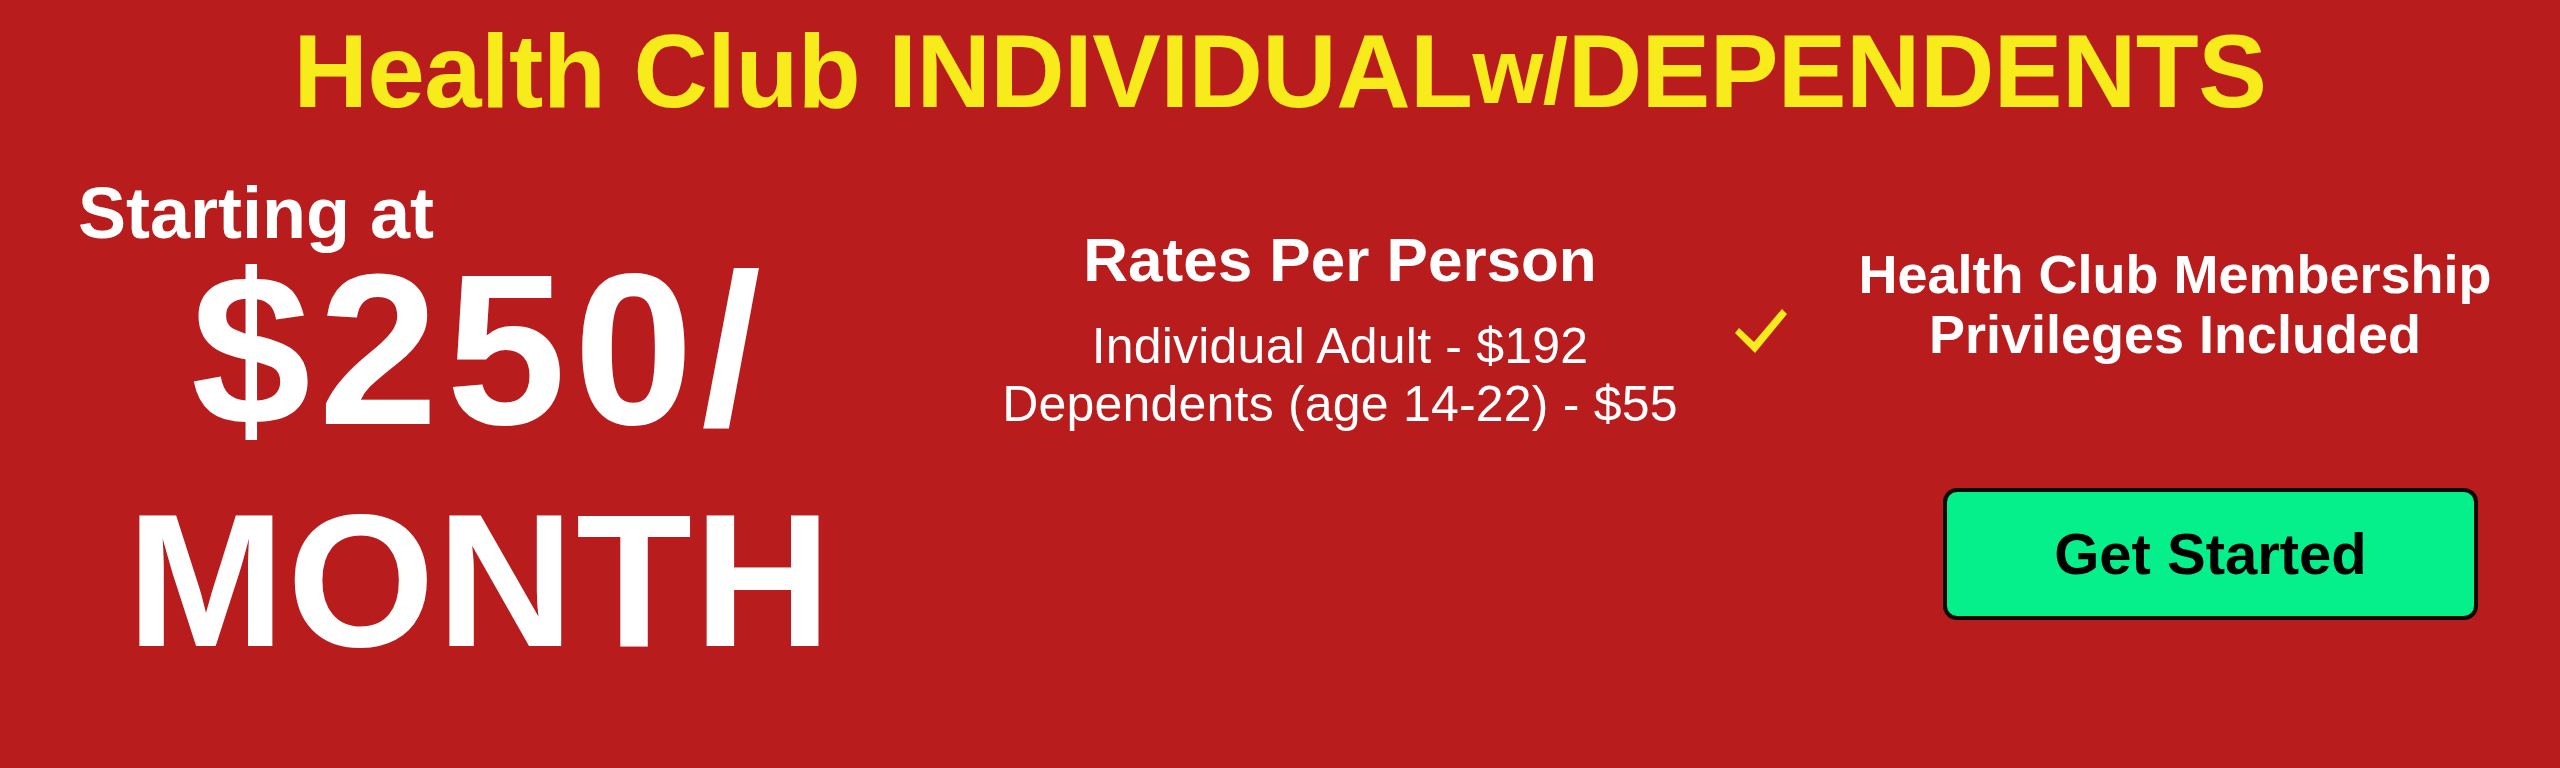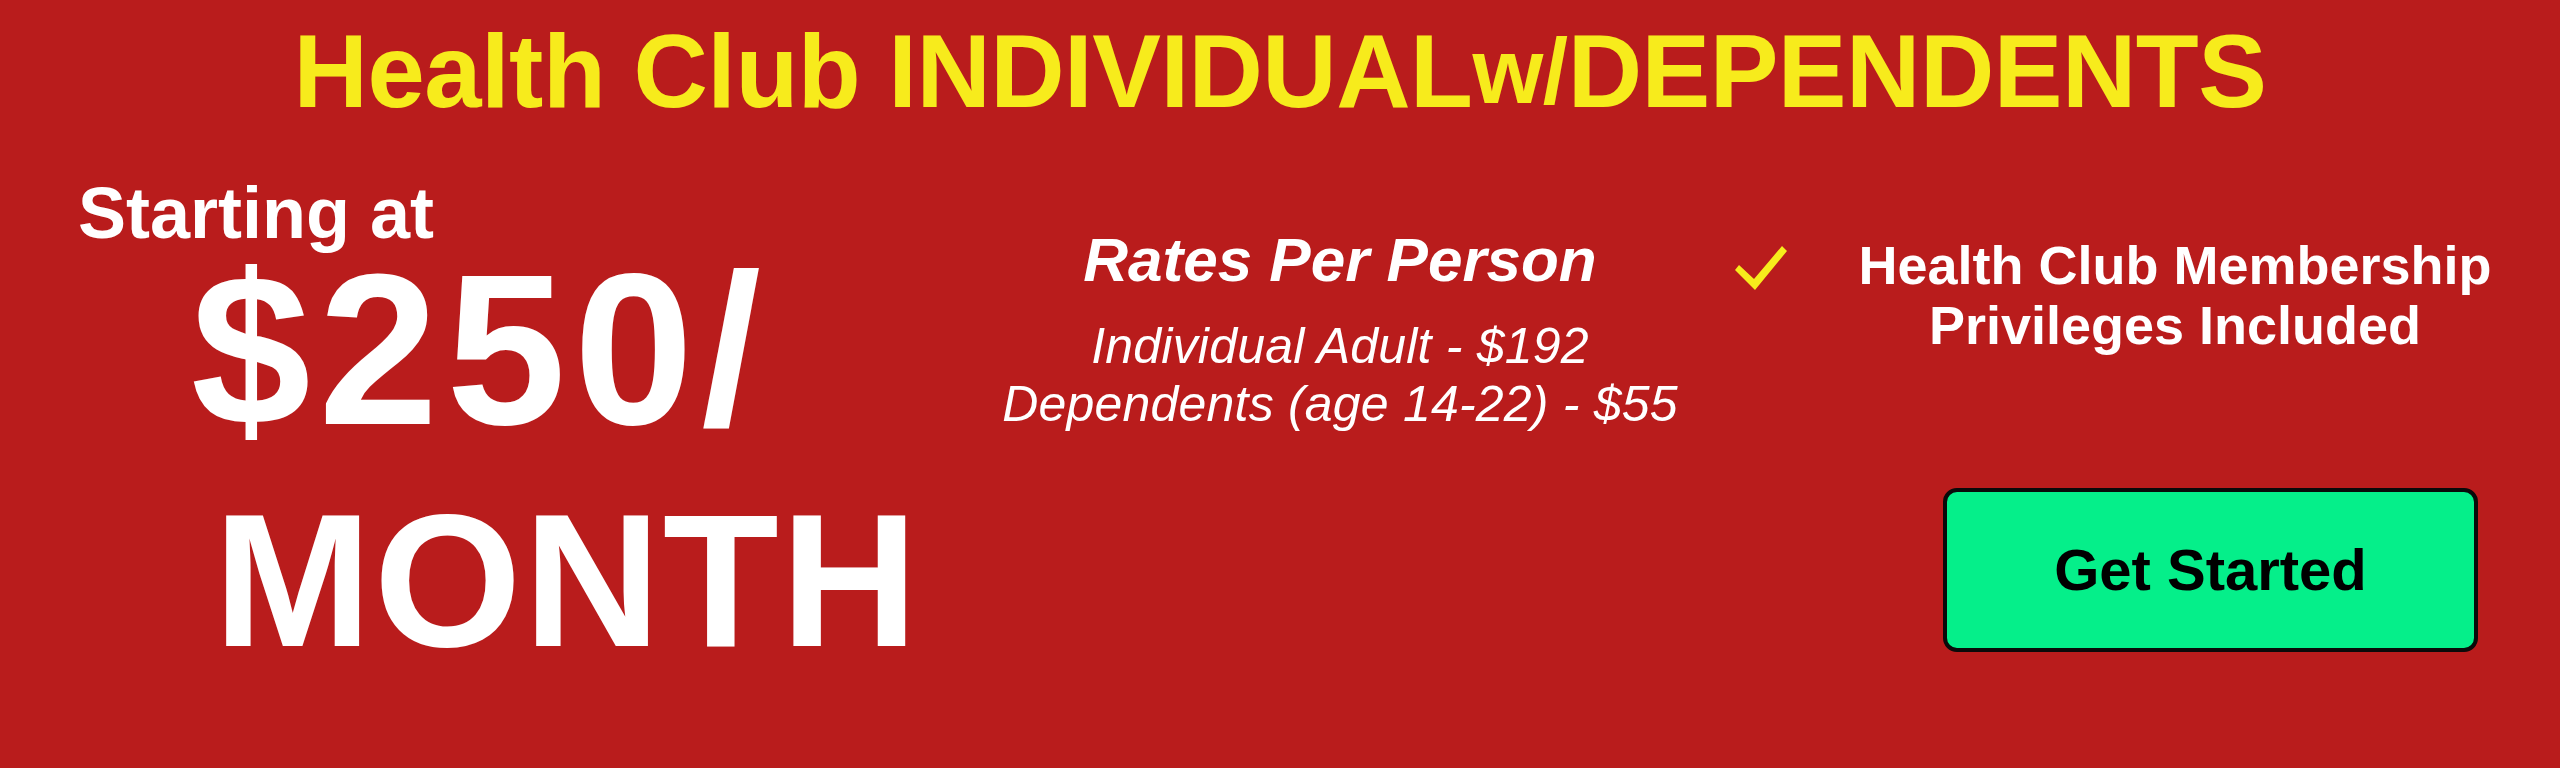--- a/index.html
+++ b/index.html
@@ -76,38 +76,37 @@
     font-size: 215px;
     line-height: 215px;
     letter-spacing: 8px;
     white-space: nowrap;
   }
   #price-period {
     position: absolute;
     left: 0px;
     top: 300px;
     width: 880px;
-    text-align: right;
+    text-align: center;
     color: #ffffff;
     font-family: "Liberation Sans Narrow", "Liberation Sans", sans-serif;
     font-weight: 700;
     font-size: 190px;
     line-height: 190px;
     letter-spacing: 2px;
     white-space: nowrap;
   }
 
   
   #rates-col {
     position: absolute;
     left: 950px;
     top: 225px;
     width: 780px;
     text-align: center;
-    font-style: italic;
   }
   #rates-title {
     color: #ffffff;
     font-family: "Liberation Sans Narrow", "Liberation Sans", sans-serif;
     font-weight: 700;
     font-size: 62px;
     line-height: 70px;
     letter-spacing: 0px;
     margin-bottom: 22px;
     white-space: nowrap;
@@ -124,24 +123,24 @@
     font-size: 50px;
     line-height: 58px;
     letter-spacing: 0.2px;
     white-space: nowrap;
   }
 
   
   #benefit-row {
     position: absolute;
     left: 1730px;
-    top: 235px;
+    top: 244px;
     width: 820px;
     display: flex;
-    align-items: flex-start;
+    align-items: flex-end;
     justify-content: flex-start;
   }
   #check-icon {
     flex: 0 0 auto;
     width: 62px;
     height: 62px;
     margin-top: 4px;
     margin-right: 8px;
   }
   #check-icon svg { display: block; width: 62px; height: 62px; }
@@ -161,21 +160,21 @@
   #cta-wrap {
     position: absolute;
     left: 1943px;
     top: 488px;
     width: 535px;
     height: 132px;
   }
   #cta-button {
     display: block;
     width: 535px;
-    height: 164px;
+    height: 132px;
     border: 4px solid #0a0a0a;
     border-radius: 14px;
     background: #05ef8a;
     color: #000000;
     font-family: "Liberation Sans Narrow", "Liberation Sans", sans-serif;
     font-weight: 700;
     font-size: 58px;
     line-height: 124px;
     letter-spacing: 0px;
     text-align: center;

